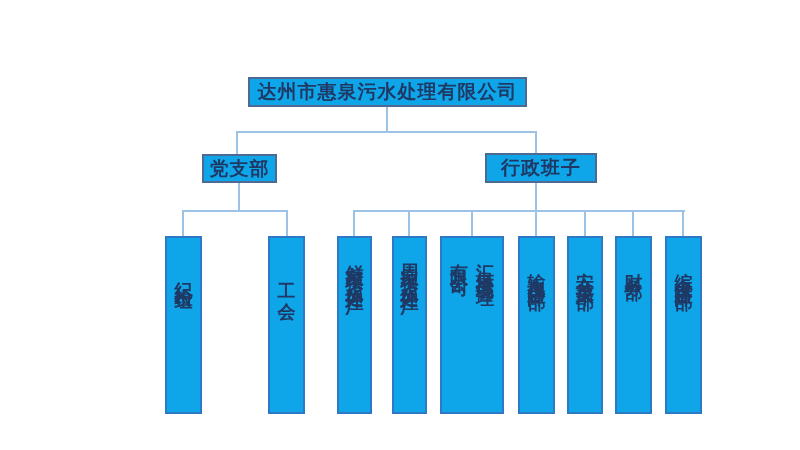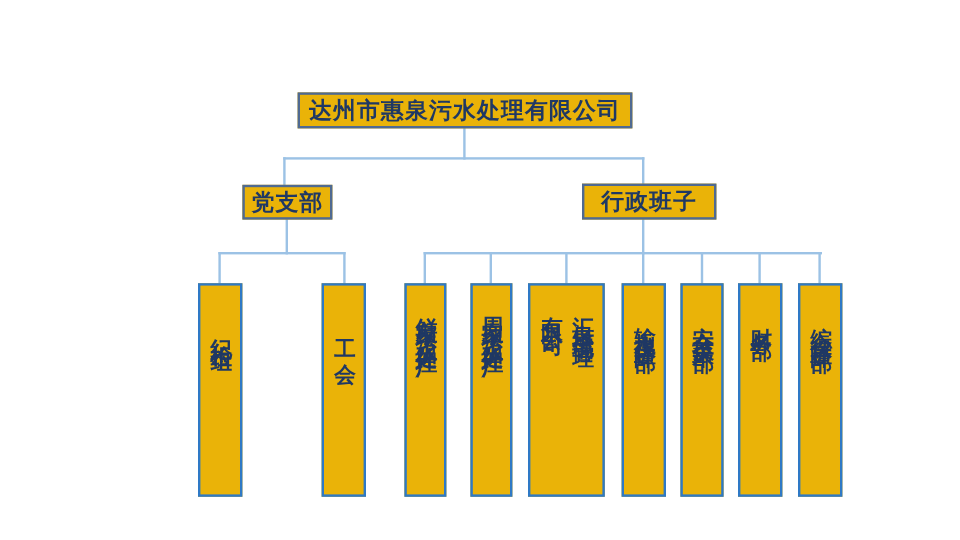--- a/index.html
+++ b/index.html
@@ -16,21 +16,21 @@
     overflow: hidden;
   }
   .line {
     position: absolute;
     background: var(--connector, #9CC2E5);
     z-index: 1;
   }
   .box {
     position: absolute;
     box-sizing: border-box;
-    background: #eab308;
+    background: #0ea5e9;
     color: var(--text, #1F3864);
     display: flex;
     align-items: center;
     justify-content: center;
     z-index: 2;
   }
   .lvl1 {
     border: 2px solid var(--border1, #4F6A92);
     font-size: 19px;
     font-weight: 600;

